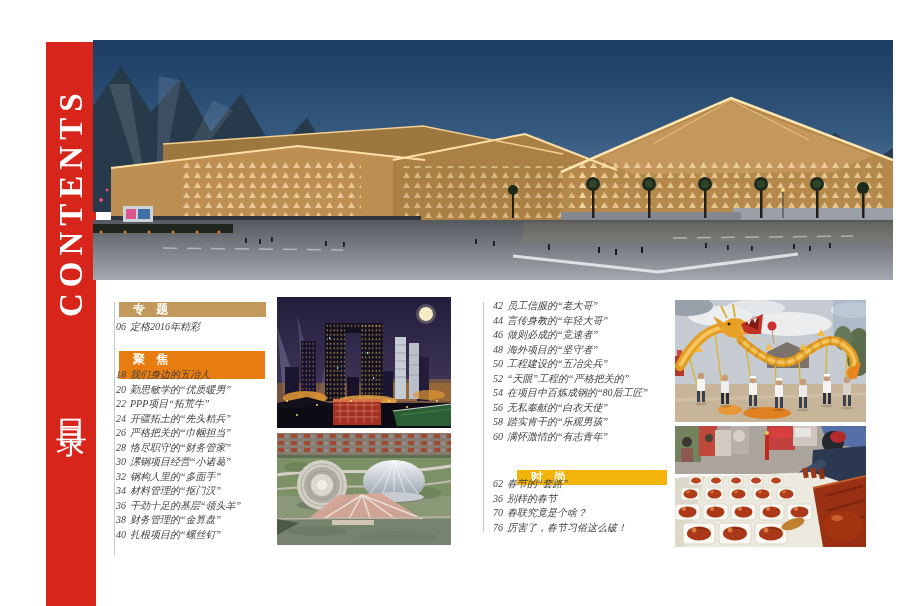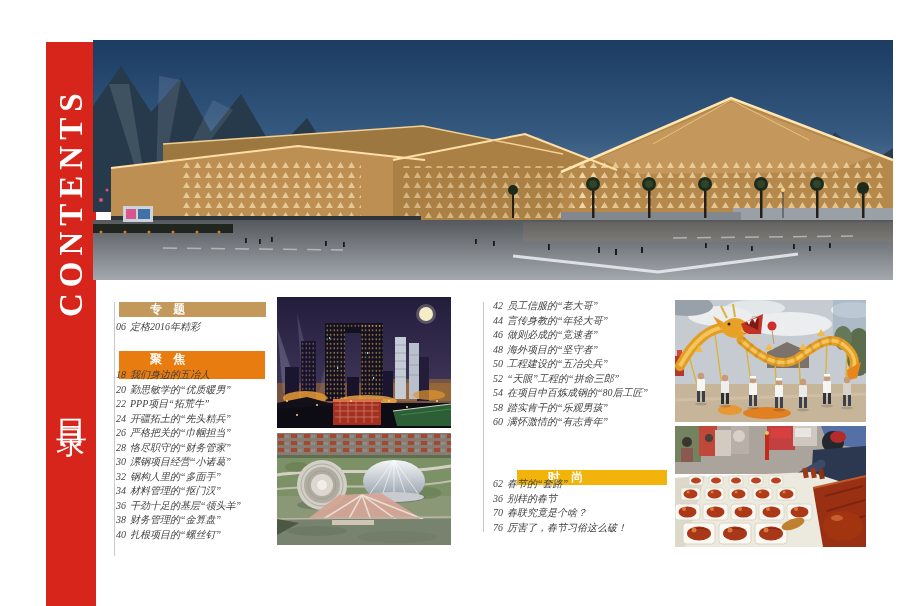--- a/index.html
+++ b/index.html
@@ -23,21 +23,21 @@
   .photo-city{left:277px;top:297px;width:174px;height:131px;}
   .photo-aerial{left:277px;top:433px;width:174px;height:112px;}
   .photo-dragon{left:675px;top:300px;width:191px;height:122px;}
   .photo-food{left:675px;top:426px;width:191px;height:121px;}
   
   .vrule{position:absolute;width:1px;background:#c9c9c9;}
   .vrule-1{left:114px;top:302px;height:254px;}
   .vrule-2{left:483px;top:302px;height:230px;}
   
   .secbar{position:absolute;height:15px;color:#fff;font-weight:bold;font-size:12px;
-          line-height:15px;padding-left:31px;letter-spacing:4px;box-sizing:border-box;}
+          line-height:15px;padding-left:14px;letter-spacing:4px;box-sizing:border-box;}
   .bar-special{left:119px;top:302px;width:147px;background:#c2995a;}
   .bar-focus{left:119px;top:351px;width:146px;height:28px;line-height:16px;background:#e87c10;}
   .bar-fashion{left:517px;top:470px;width:150px;background:#f2b40a;}
   
   ul.toc{position:absolute;margin:0;padding:0;list-style:none;
          font-family:"Liberation Serif",serif;font-style:italic;
          font-size:10px;color:#3f3f3f;white-space:nowrap;}
   ul.toc li{height:14.5px;line-height:14.5px;}
   .list-special{left:116px;top:320px;}
   .list-focus-a{left:116px;top:368px;}
@@ -205,22 +205,23 @@
       <li><span class="num">38</span><span>财务管理的“金算盘”</span></li>
       <li><span class="num">40</span><span>扎根项目的“螺丝钉”</span></li>
     </ul>
   <ul class="toc list-focus-b">
 
   <li><span class="num">42</span><span>员工信服的“老大哥”</span></li>
       <li><span class="num">44</span><span>言传身教的“年轻大哥”</span></li>
       <li><span class="num">46</span><span>做则必成的“竞速者”</span></li>
       <li><span class="num">48</span><span>海外项目的“坚守者”</span></li>
       <li><span class="num">50</span><span>工程建设的“五冶尖兵”</span></li>
-      <li><span class="num">52</span><span>“天眼”工程的“拼命三郎”</span></li>
+      <li><span class="num">52</span><span>“天眼”工程的“严格把关的”</span></li>
       <li><span class="num">54</span><span>在项目中百炼成钢的“80后工匠”</span></li>
+      <li><span class="num">56</span><span>无私奉献的“白衣天使”</span></li>
       <li><span class="num">58</span><span>踏实肯干的“乐观男孩”</span></li>
       <li><span class="num">60</span><span>满怀激情的“有志青年”</span></li>
     </ul>
   <ul class="toc list-fashion">
 
   <li><span class="num">62</span><span>春节的“套路”</span></li>
       <li><span class="num">36</span><span>别样的春节</span></li>
       <li><span class="num">70</span><span>春联究竟是个啥？</span></li>
       <li><span class="num">76</span><span>厉害了，春节习俗这么破！</span></li>
     </ul>

